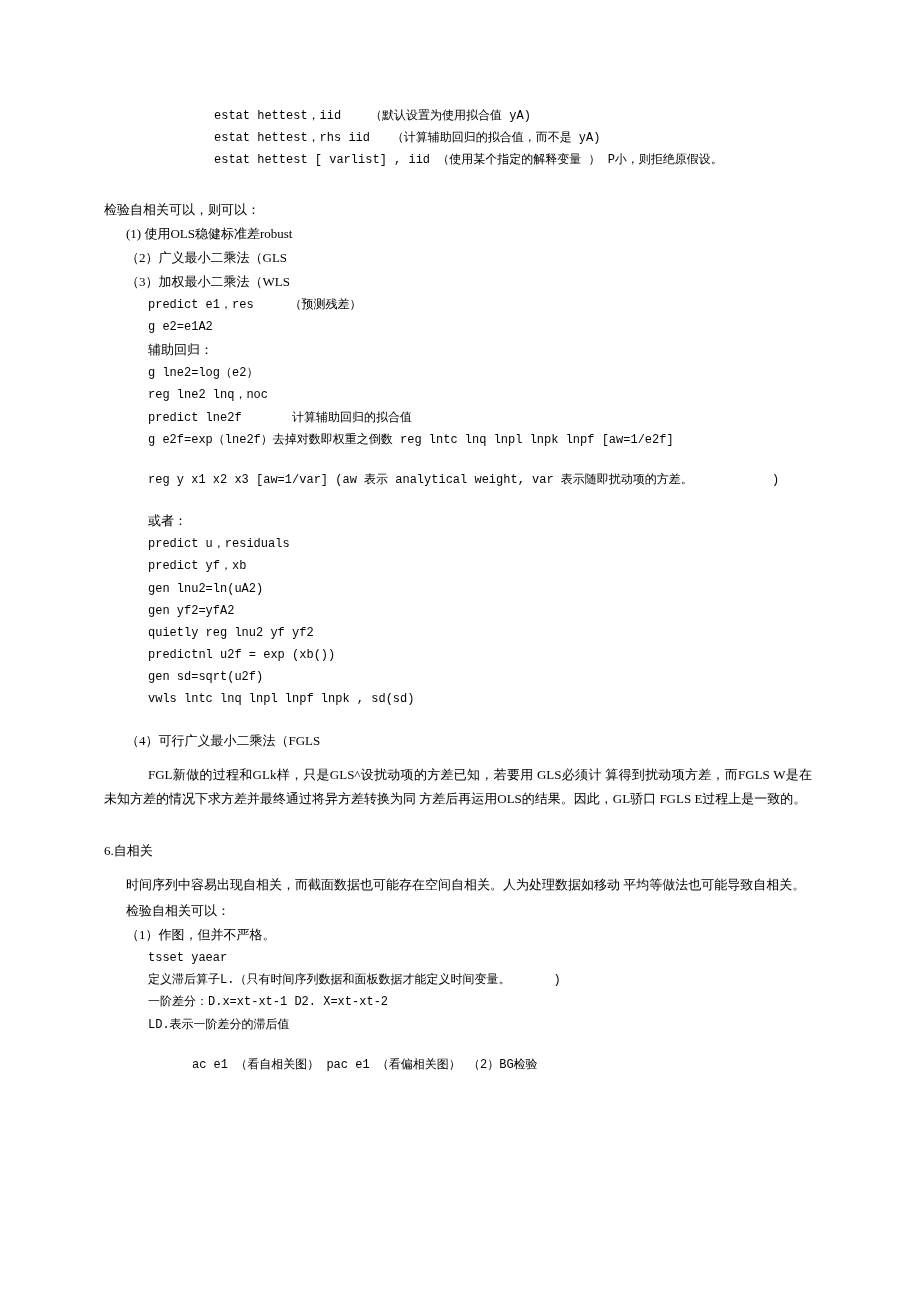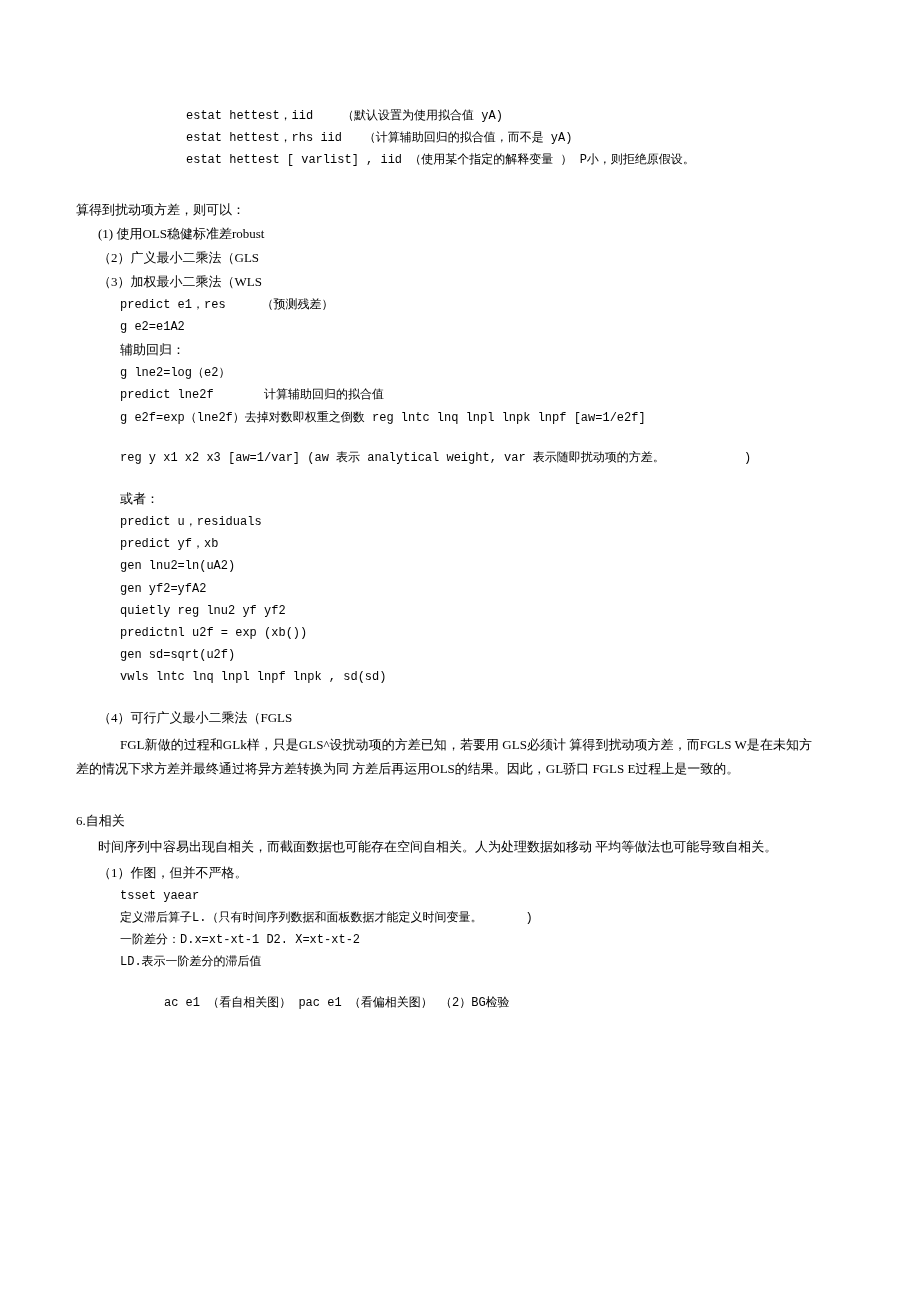--- a/index.html
+++ b/index.html
@@ -6,57 +6,58 @@
     background: #ffffff;
     width: 920px;
     margin: 0;
     padding: 0;
     font-family: "SimSun", "宋体", serif;
     font-size: 13px;
     line-height: 1.85;
     color: #000;
   }
   .page {
-    padding: 105px 108px 60px 76px;
+    padding: 105px 108px 60px 104px;
   }
   .indent-1 { padding-left: 22px; }
   .indent-2 { padding-left: 44px; }
   .indent-4 { padding-left: 88px; }
   .indent-5 { padding-left: 110px; }
   .line { white-space: pre-wrap; }
   .mono { font-family: "Courier New", monospace; font-size: 12px; }
   .cn { font-family: "SimSun", "宋体", serif; font-size: 13px; }
   .para {
-    margin-top: 2px;
+    margin-top: 10px;
     margin-bottom: 2px;
     text-align: justify;
   }
   .gap-med { height: 18px; }
   .gap-large { height: 26px; }
 </style>
 </head>
 <body>
 
 <div class="page">
 
   <div class="indent-5 line mono">estat hettest，iid    （默认设置为使用拟合值 yA)</div>
   <div class="indent-5 line mono">estat hettest，rhs iid   （计算辅助回归的拟合值，而不是 yA)</div>
   <div class="indent-5 line mono">estat hettest [ varlist] , iid （使用某个指定的解释变量 ） P小，则拒绝原假设。</div>
 
   <div class="gap-large"></div>
 
-  <div class="line cn">算得到扰动项方差，则可以：</div>
+  <div class="line cn">检验自相关可以，则可以：</div>
   <div class="indent-1 line cn">(1) 使用OLS稳健标准差robust</div>
   <div class="indent-1 line cn">（2）广义最小二乘法（GLS</div>
   <div class="indent-1 line cn">（3）加权最小二乘法（WLS</div>
 
   <div class="indent-2 line mono">predict e1，res     （预测残差）</div>
   <div class="indent-2 line mono">g e2=e1A2</div>
   <div class="indent-2 line cn">辅助回归：</div>
   <div class="indent-2 line mono">g lne2=log（e2）</div>
+  <div class="indent-2 line mono">reg lne2 lnq，noc</div>
   <div class="indent-2 line mono">predict lne2f       计算辅助回归的拟合值</div>
   <div class="indent-2 line mono">g e2f=exp（lne2f）去掉对数即权重之倒数 reg lntc lnq lnpl lnpk lnpf [aw=1/e2f]</div>
 
   <div class="gap-med"></div>
 
   <div class="indent-2 line mono">reg y x1 x2 x3 [aw=1/var] (aw 表示 analytical weight, var 表示随即扰动项的方差。           )</div>
 
   <div class="gap-med"></div>
 
   <div class="indent-2 line cn">或者：</div>
@@ -72,20 +73,21 @@
   <div class="gap-med"></div>
 
   <div class="indent-1 line cn">（4）可行广义最小二乘法（FGLS</div>
 
   <div class="cn para" style="text-indent:44px;">FGL新做的过程和GLk样，只是GLS^设扰动项的方差已知，若要用 GLS必须计 算得到扰动项方差，而FGLS W是在未知方差的情况下求方差并最终通过将异方差转换为同 方差后再运用OLS的结果。因此，GL骄口 FGLS E过程上是一致的。</div>
 
   <div class="gap-large"></div>
 
   <div class="line cn">6.自相关</div>
   <div class="cn para" style="text-indent:22px;">时间序列中容易出现自相关，而截面数据也可能存在空间自相关。人为处理数据如移动 平均等做法也可能导致自相关。</div>
+  <div class="indent-1 line cn">检验自相关可以：</div>
   <div class="indent-1 line cn">（1）作图，但并不严格。</div>
   <div class="indent-2 line mono">tsset yaear</div>
   <div class="indent-2 line mono">定义滞后算子L.（只有时间序列数据和面板数据才能定义时间变量。      )</div>
   <div class="indent-2 line mono">一阶差分：D.x=xt-xt-1 D2. X=xt-xt-2</div>
   <div class="indent-2 line mono">LD.表示一阶差分的滞后值</div>
 
   <div class="gap-med"></div>
 
   <div class="indent-4 line mono">ac e1 （看自相关图） pac e1 （看偏相关图） （2）BG检验</div>
 

